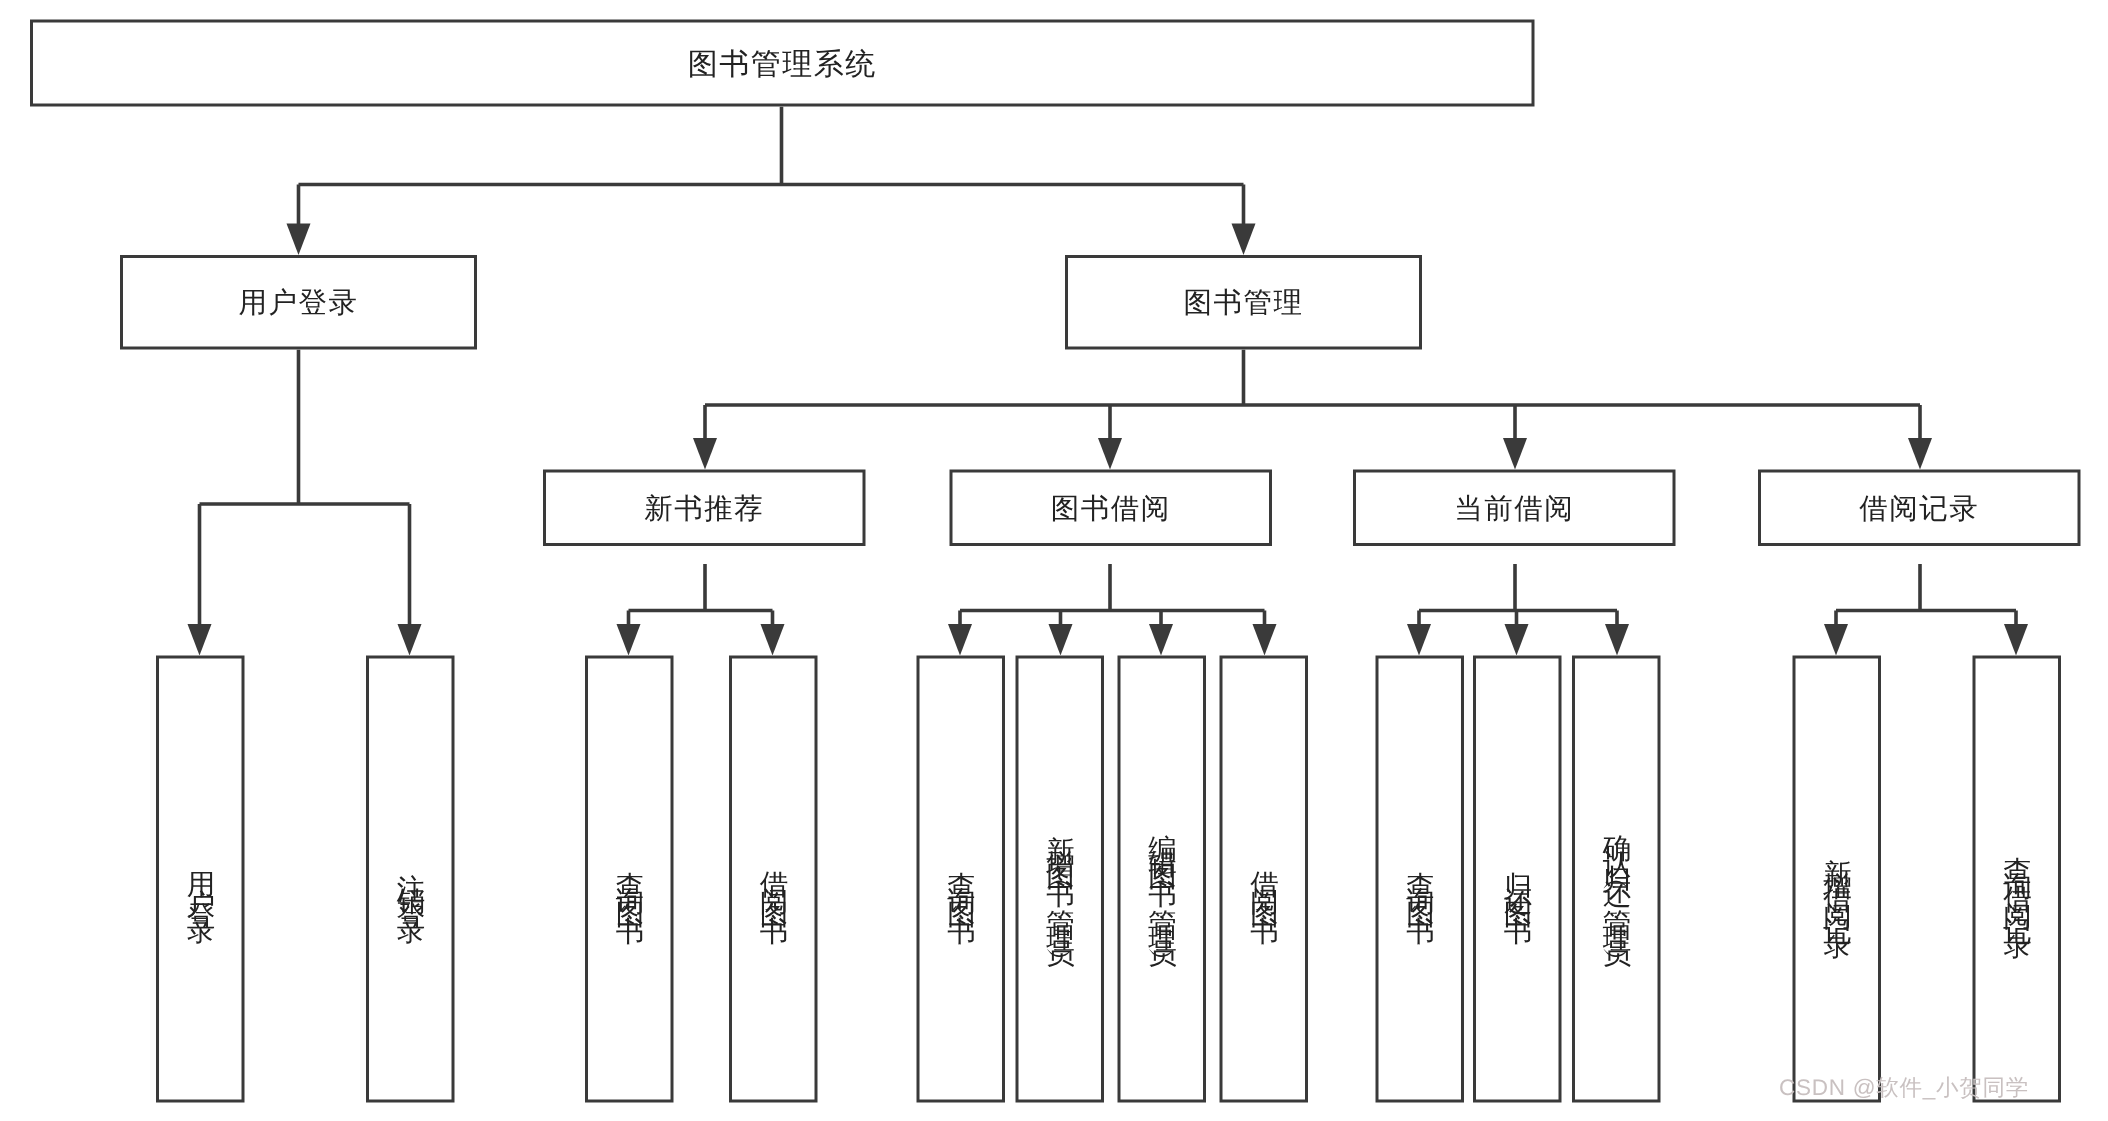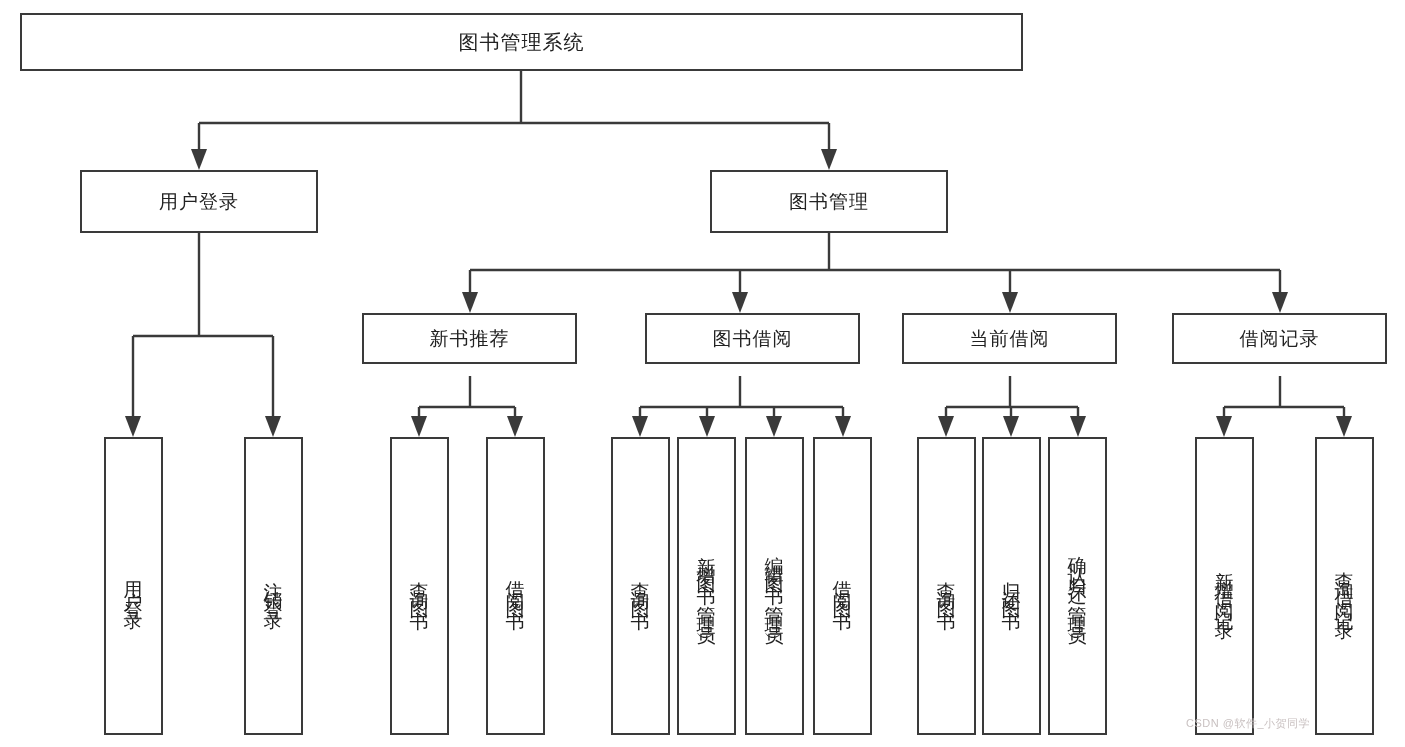--- a/index.html
+++ b/index.html
@@ -55,21 +55,21 @@
     top: 437px;
     width: 59px;
     height: 298px;
   }
   .lvl2 { top: 170px; width: 238px; height: 63px; }
   .lvl3 { top: 313px; width: 215px; height: 51px; }
   .watermark {
     position: absolute;
     left: 1186px;
     top: 716px;
-    font-size: 11px;
+    font-size: 15px;
     color: var(--watermark);
     letter-spacing: 0.5px;
     z-index: 5;
     white-space: nowrap;
   }
 </style>
 </head>
 <body>
 
 <div class="canvas">
@@ -108,21 +108,21 @@
       <polygon points="1336,416 1352,416 1344,437"></polygon>
     </g>
   </svg>
 
   <div class="node" style="left:20px; top:13px; width:1003px; height:58px; font-size:20px;">图书管理系统</div>
 
   <div class="node lvl2" style="left:80px;">用户登录</div>
   <div class="node lvl2" style="left:710px;">图书管理</div>
 
   <div class="node lvl3" style="left:362px;">新书推荐</div>
-  <div class="node lvl3" style="left:633px;margin-left:12px;">图书借阅</div>
+  <div class="node lvl3" style="left:633px;">图书借阅</div>
   <div class="node lvl3" style="left:1172px;">借阅记录</div>
   <div class="node lvl3" style="left:902px;">当前借阅</div>
 
   <div class="node leaf" style="left:104px;">用户登录</div>
   <div class="node leaf" style="left:244px;">注销登录</div>
 
   <div class="node leaf" style="left:390px;">查询图书</div>
   <div class="node leaf" style="left:486px;">借阅图书</div>
 
   <div class="node leaf" style="left:611px;">查询图书</div>

